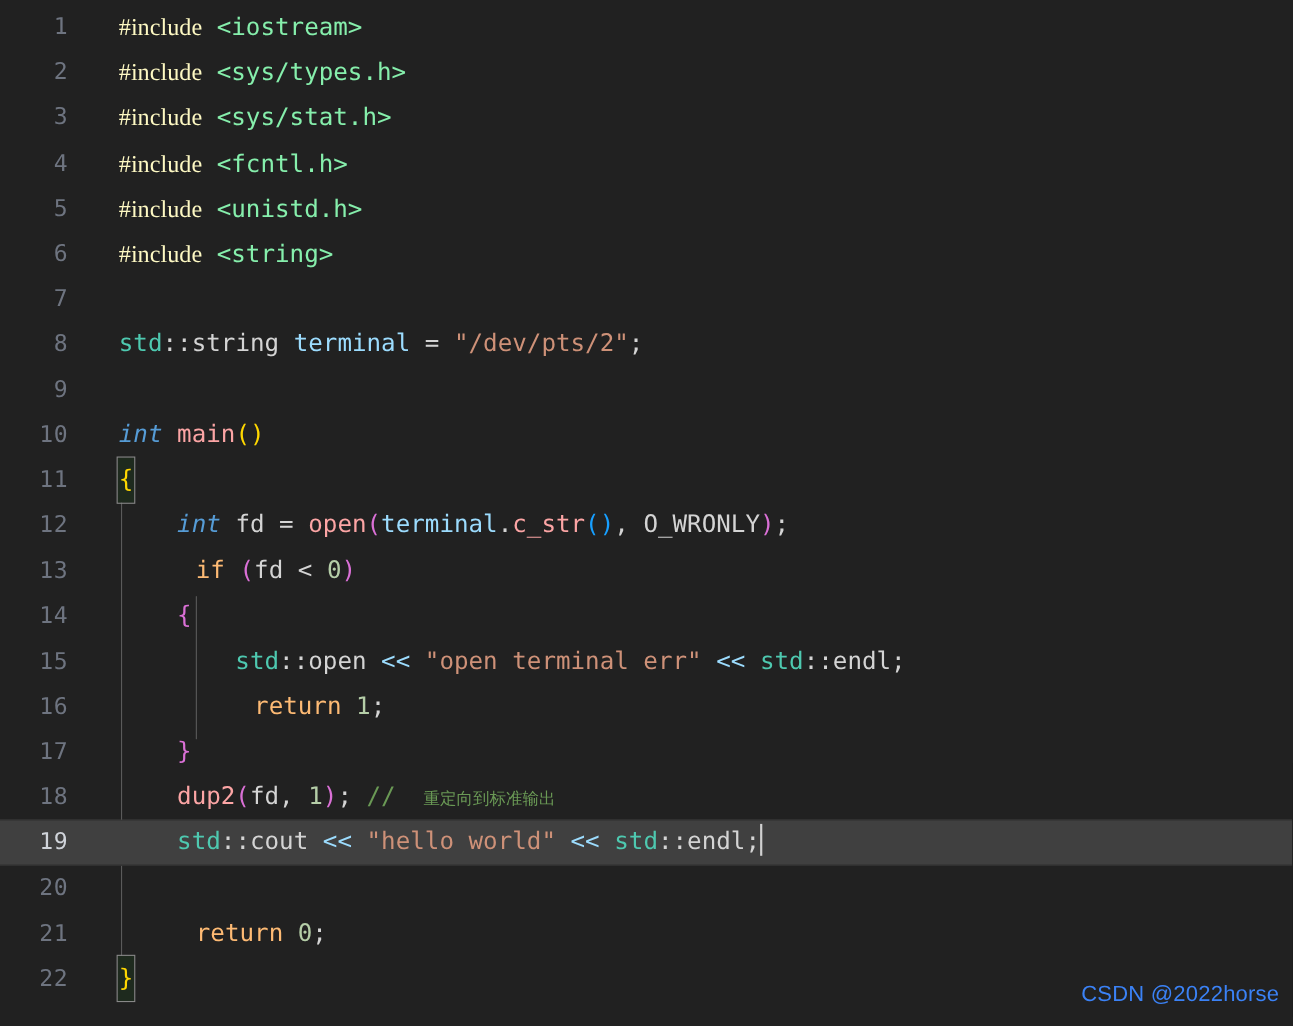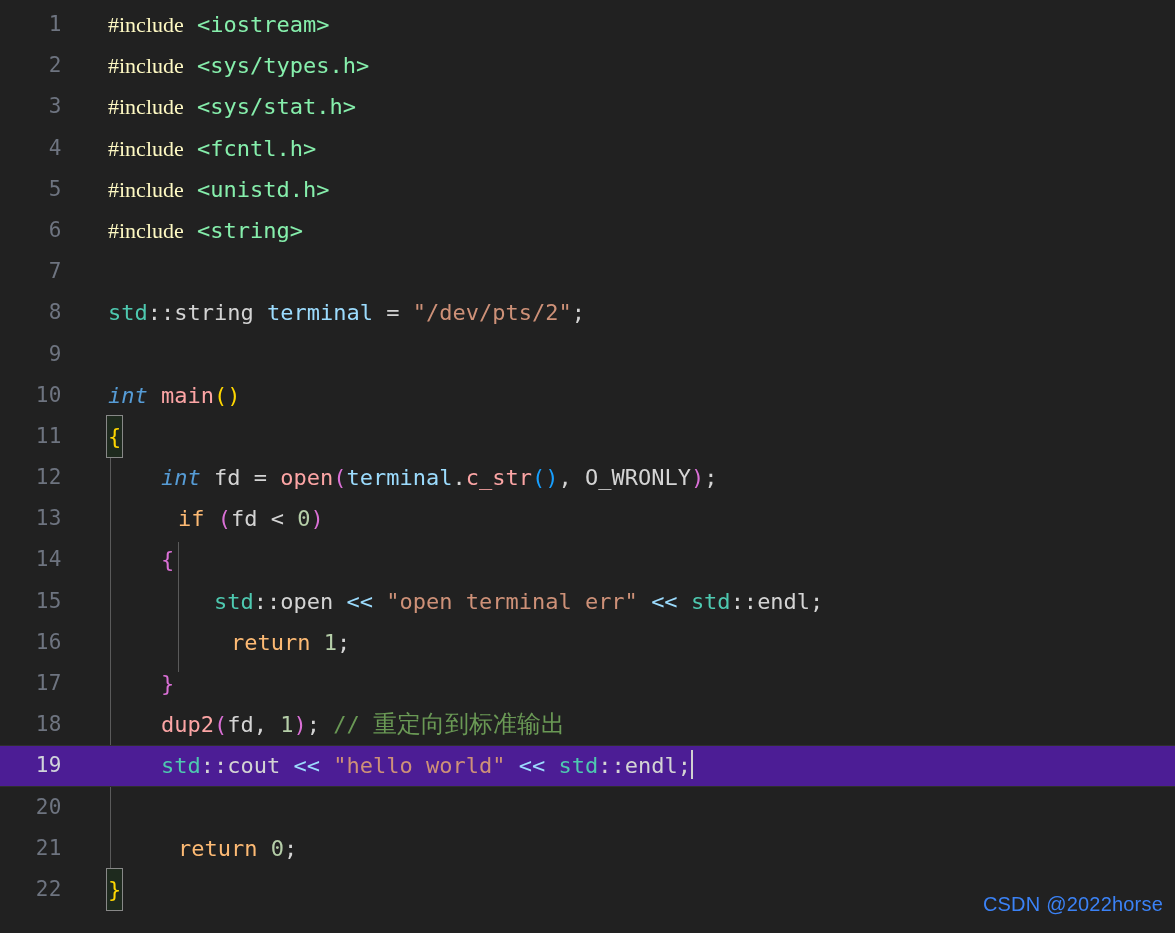--- a/index.html
+++ b/index.html
@@ -23,21 +23,21 @@
     top: 4px;
     left: 0;
     right: 0;
   }
   .row {
     position: relative;
     height: 41.2px;
     white-space: pre;
   }
   .row.active {
-    background: #4c1d95;
+    background: #404040;
     box-shadow: inset 0 1px 0 #2f2f2f, inset 0 -1px 0 #2f2f2f;
   }
   .gutter {
     position: absolute;
     left: 0;
     top: 0;
     width: 62px;
     text-align: right;
     color: #6e7480;
     font-size: 21px;
@@ -61,21 +61,21 @@
   .ns       { color: #4ec9b0; text-align: right; }   
   .plain    { color: #d4d4d4; }
   .var      { color: #9cdcfe; }   
   .fn       { color: #fca5a5; }   
   .str      { color: #ce9178; }
   .num      { color: #b5cea8; }
   .cmt      { color: #6a9955; }
   .b1       { color: #ffd700; }   
   .b2       { color: #da70d6; }   
   .b3       { color: #179fff; }   
-  .cjk      { font-family: Liberation Mono, monospace; font-size: 24px; }
+  .cjk      { font-family: Liberation Sans, sans-serif; font-size: 15px; margin-left: 12px; }
 
   .brmatch {
     display: inline-block;
     outline: 1px solid #888888;
     background: #1e2a1e;
     margin: 0 -1px;
     padding: 0 1px;
   }
 
   

